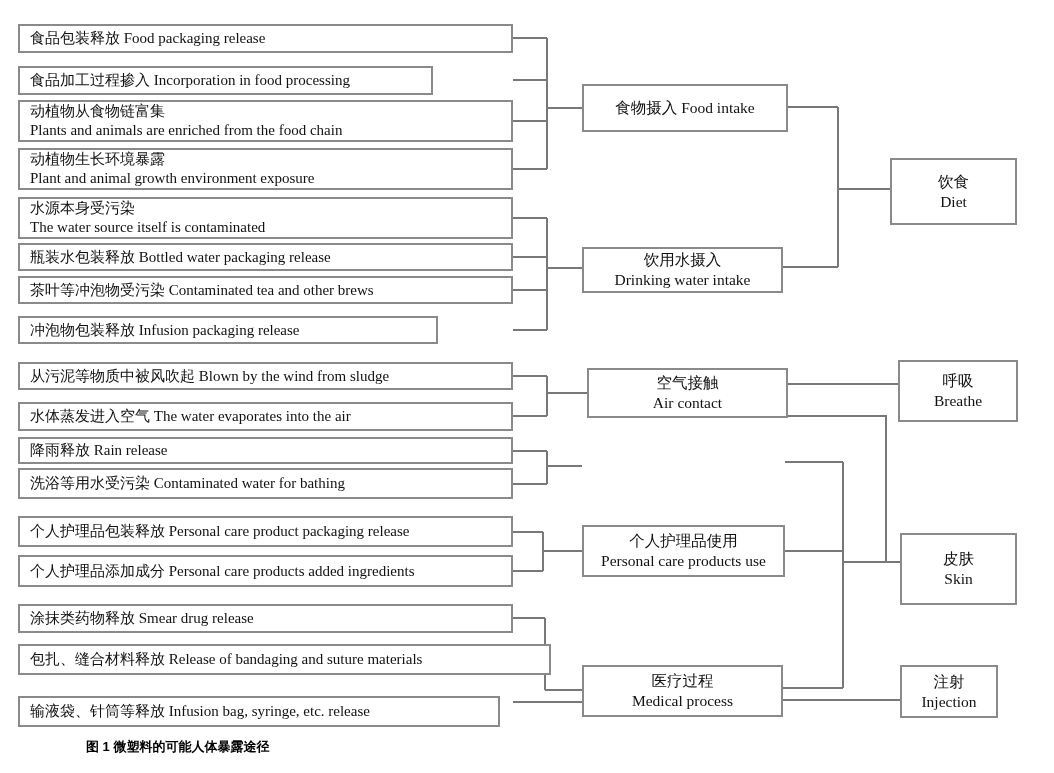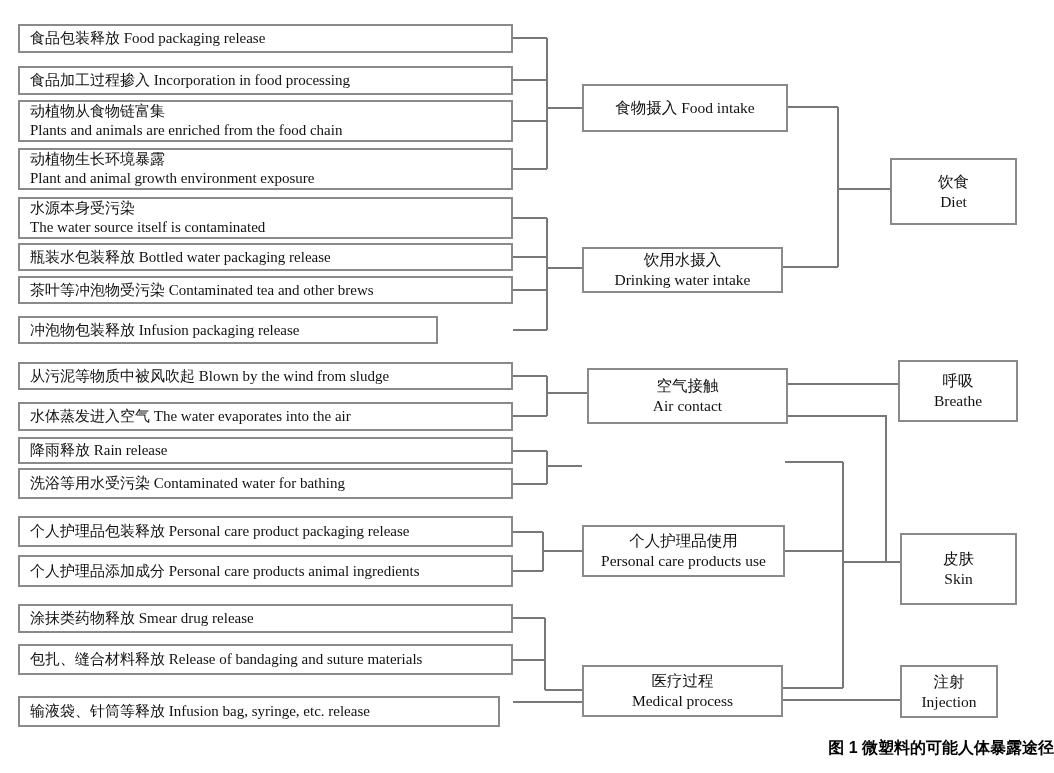--- a/index.html
+++ b/index.html
@@ -10,23 +10,23 @@
   .box{
     position:absolute;box-sizing:border-box;background:#fff;
     border:2px solid #8a8a8a;display:flex;flex-direction:column;justify-content:center;
   }
   .src{padding:0 10px;align-items:flex-start;text-align:left;font-size:15px;line-height:19px;}
   .mid,.rt{align-items:center;text-align:center;font-size:15.5px;line-height:20px;}
   .ln{white-space:nowrap;}
   #wires{position:absolute;left:0;top:0;width:1054px;height:773px;pointer-events:none;}
   #wires path{stroke:#787878;stroke-width:1.5;fill:none;}
   .caption{
-    position:absolute;left:86px;right:0;top:738px;text-align:right;
+    position:absolute;left:86px;right:0;top:738px;text-align:left;
     font-family:"Liberation Sans","DejaVu Sans",sans-serif;font-weight:bold;
-    font-size:16px;color:#000;
+    font-size:13px;color:#000;
   }
 </style>
 </head>
 <body>
 
 <div id="fig">
 
   <svg id="wires" viewBox="0 0 1054 773" shape-rendering="crispEdges">
     <path d="M513 38 H547 M513 80 H547 M513 121 H547 M513 169 H547 M547 38 V169 M547 108 H582"></path>
     <path d="M513 218 H547 M513 257 H547 M513 290 H547 M513 330 H547 M547 218 V330 M547 268 H582"></path>
@@ -36,21 +36,21 @@
     <path d="M513 618 H545 M513 660 H545 M545 618 V690 M545 690 H582 M513 702 H582"></path>
     <path d="M788 107 H838 M783 267 H838 M838 107 V267 M838 189 H890"></path>
     <path d="M788 384 H898"></path>
     <path d="M788 416 H886 V562 M785 462 H843 M785 551 H843 M783 688 H843 M843 462 V688 M843 562 H900"></path>
     <path d="M783 700 H900"></path>
   </svg>
 
   <div class="box src" style="left:18px;top:24px;width:495px;height:29px">
       <span class="ln">食品包装释放 Food packaging release</span>
     </div>
-  <div class="box src" style="left:18px;top:66px;width:495px;height:29px">
+  <div class="box src" style="left:18px;top:66px;width:415px;height:29px">
       <span class="ln">食品加工过程掺入 Incorporation in food processing</span>
     </div>
   <div class="box src" style="left:18px;top:100px;width:495px;height:42px">
       <span class="ln">动植物从食物链富集</span>
       <span class="ln">Plants and animals are enriched from the food chain</span>
     </div>
   <div class="box src" style="left:18px;top:148px;width:495px;height:42px">
       <span class="ln">动植物生长环境暴露</span>
       <span class="ln">Plant and animal growth environment exposure</span>
     </div>
@@ -76,40 +76,40 @@
   <div class="box src" style="left:18px;top:437px;width:495px;height:27px">
       <span class="ln">降雨释放 Rain release</span>
     </div>
   <div class="box src" style="left:18px;top:468px;width:495px;height:31px">
       <span class="ln">洗浴等用水受污染 Contaminated water for bathing</span>
     </div>
   <div class="box src" style="left:18px;top:516px;width:495px;height:31px">
       <span class="ln">个人护理品包装释放 Personal care product packaging release</span>
     </div>
   <div class="box src" style="left:18px;top:555px;width:495px;height:32px">
-      <span class="ln">个人护理品添加成分 Personal care products animal ingredients</span>
+      <span class="ln">个人护理品添加成分 Personal care products added ingredients</span>
     </div>
   <div class="box src" style="left:18px;top:604px;width:495px;height:29px">
       <span class="ln">涂抹类药物释放 Smear drug release</span>
     </div>
-  <div class="box src" style="left:18px;top:644px;width:495px;height:31px">
+  <div class="box src" style="left:18px;top:644px;width:533px;height:31px">
       <span class="ln">包扎、缝合材料释放 Release of bandaging and suture materials</span>
     </div>
   <div class="box src" style="left:18px;top:696px;width:482px;height:31px">
       <span class="ln">输液袋、针筒等释放 Infusion bag, syringe, etc. release</span>
     </div>
 
   <div class="box mid" style="left:582px;top:84px;width:206px;height:48px">
       <span class="ln">食物摄入 Food intake</span>
     </div>
   <div class="box mid" style="left:582px;top:247px;width:201px;height:46px">
       <span class="ln">饮用水摄入</span>
       <span class="ln">Drinking water intake</span>
     </div>
-  <div class="box mid" style="left:587px;top:368px;width:201px;height:56px">
+  <div class="box mid" style="left:587px;top:368px;width:201px;height:50px">
       <span class="ln">空气接触</span>
       <span class="ln">Air contact</span>
     </div>
   <div class="box mid" style="left:582px;top:525px;width:203px;height:52px">
       <span class="ln">个人护理品使用</span>
       <span class="ln">Personal care products use</span>
     </div>
   <div class="box mid" style="left:582px;top:665px;width:201px;height:52px">
       <span class="ln">医疗过程</span>
       <span class="ln">Medical process</span>

